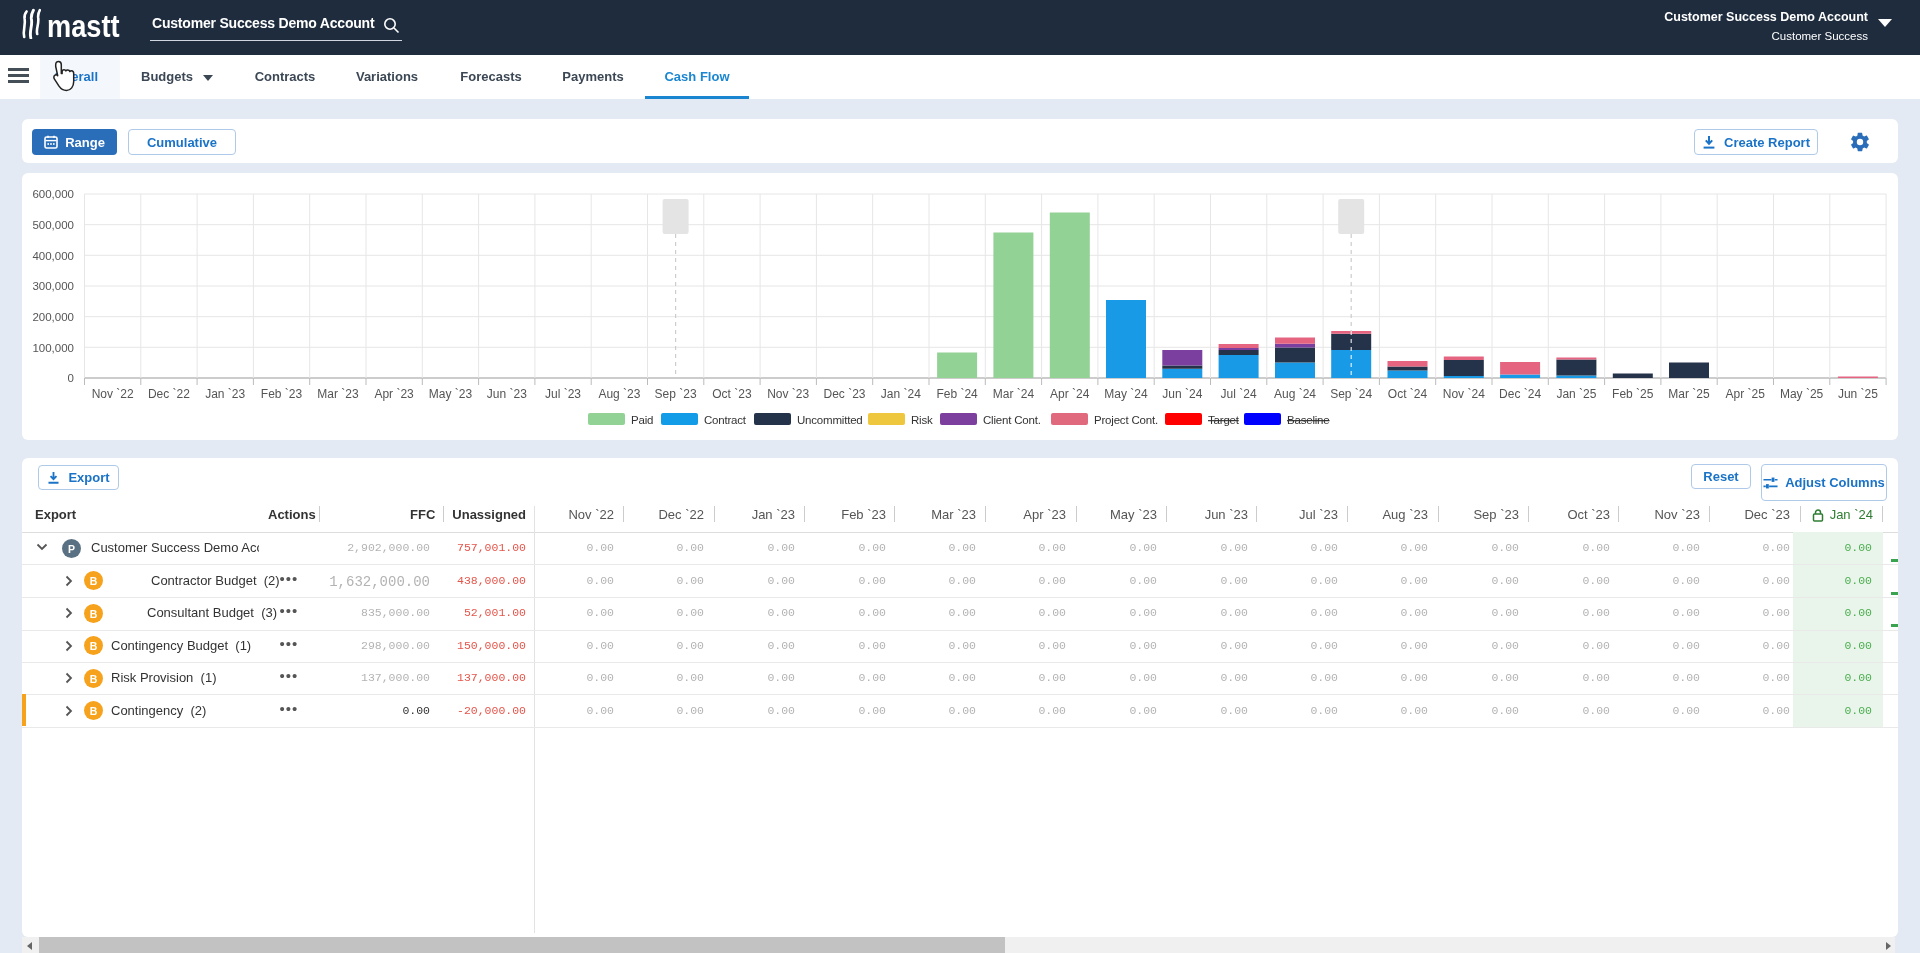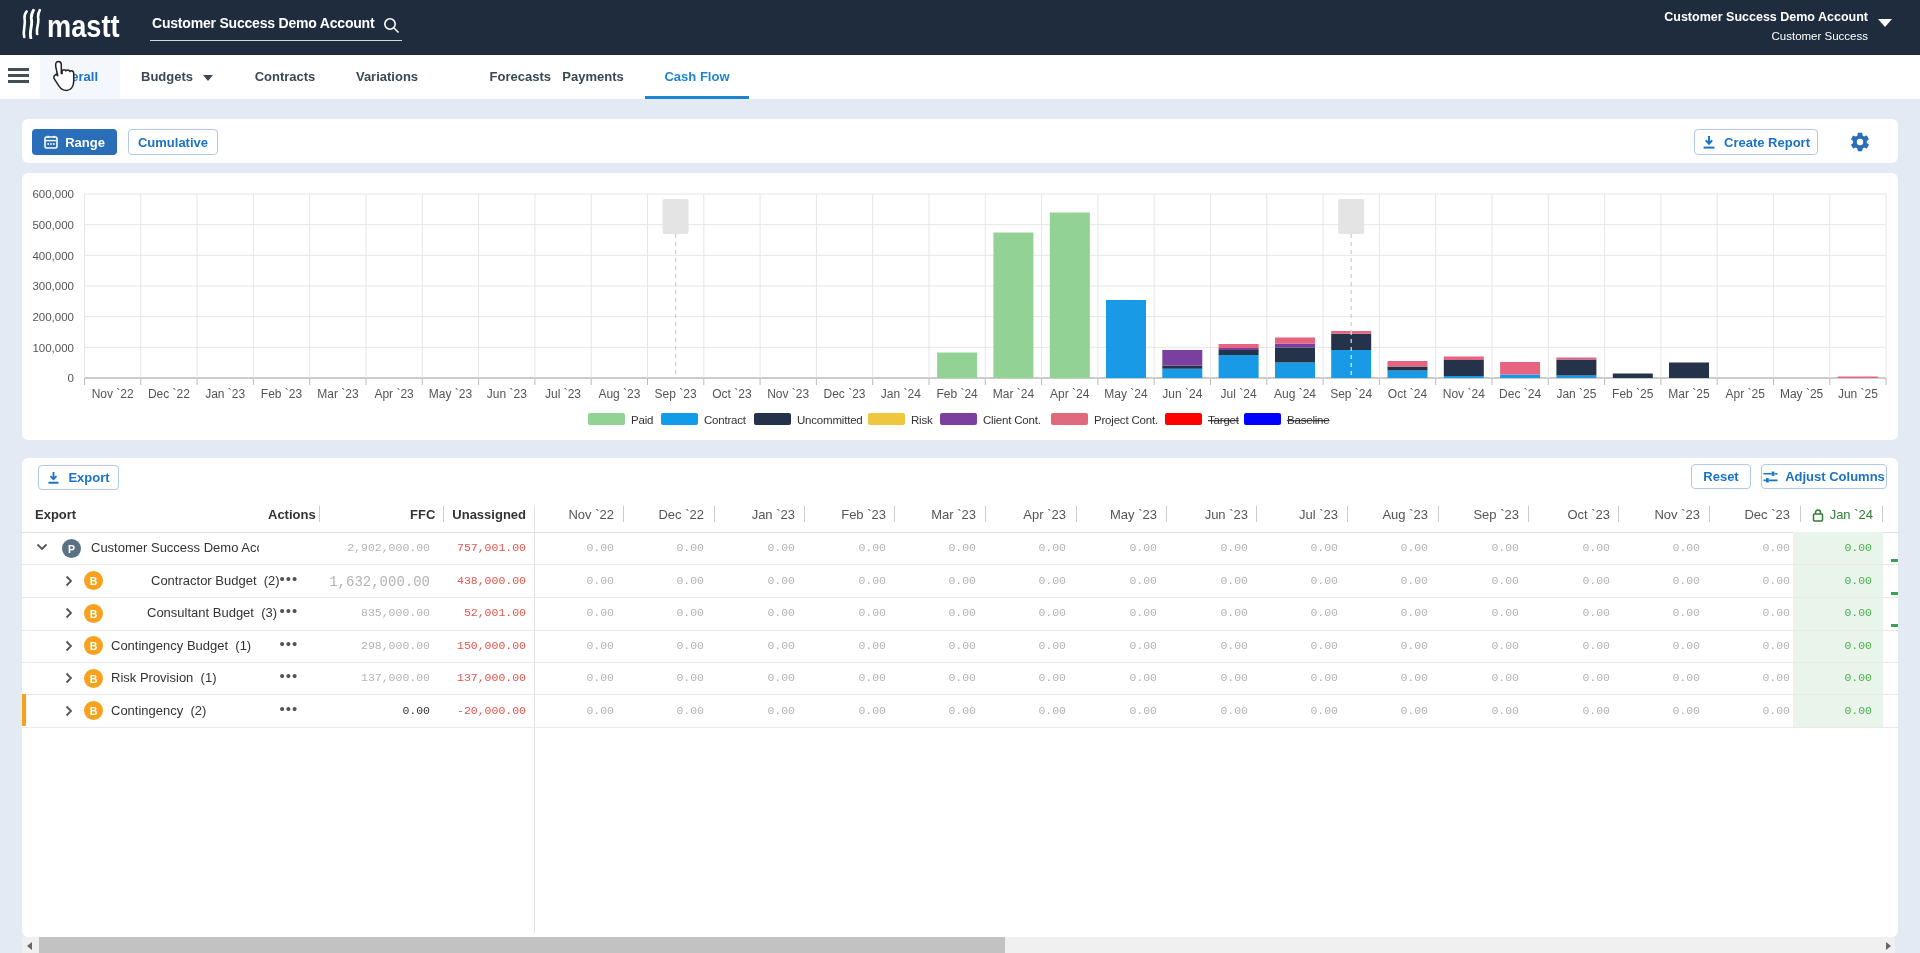--- a/index.html
+++ b/index.html
@@ -37,42 +37,42 @@
 <div class="abs" style="left:8px;top:68px;width:21px;height:15px;">
  <div style="height:3px;background:#454f58;margin-bottom:3px;"></div>
  <div style="height:3px;background:#454f58;margin-bottom:3px;"></div>
  <div style="height:3px;background:#454f58;"></div>
 </div>
 <div class="abs" style="left:40px;top:55px;width:80px;height:44px;background:#f4f8fd;"></div>
 <div class="abs" style="left:16px;top:69px;width:120px;text-align:center;font-size:13px;font-weight:700;color:#1a73c7;">Overall</div>
 <div class="abs" style="left:107px;top:69px;width:120px;text-align:center;font-size:13px;font-weight:700;color:#3b4754;">Budgets</div>
 <div class="abs" style="left:225px;top:69px;width:120px;text-align:center;font-size:13px;font-weight:700;color:#3b4754;">Contracts</div>
 <div class="abs" style="left:327px;top:69px;width:120px;text-align:center;font-size:13px;font-weight:700;color:#3b4754;">Variations</div>
-<div class="abs" style="left:431px;top:69px;width:120px;text-align:right;font-size:13px;font-weight:700;color:#3b4754;">Forecasts</div>
+<div class="abs" style="left:431px;top:69px;width:120px;text-align:center;font-size:13px;font-weight:700;color:#3b4754;">Forecasts</div>
 <div class="abs" style="left:533px;top:69px;width:120px;text-align:center;font-size:13px;font-weight:700;color:#3b4754;">Payments</div>
 <div class="abs" style="left:637px;top:69px;width:120px;text-align:center;font-size:13px;font-weight:700;color:#1a86d1;">Cash Flow</div>
 <div class="abs" style="left:203px;top:75px;width:0;height:0;border-left:5px solid transparent;border-right:5px solid transparent;border-top:6px solid #3b4754;"></div>
 <div class="abs" style="left:645px;top:96px;width:104px;height:3px;background:#1a86d1;"></div>
 <svg class="abs" style="left:50px;top:60px;" width="28" height="34" viewBox="0 0 28 34">
 <path d="M8.5 1.5 C10.2 1.5 11.3 2.7 11.3 4.8 L11.3 13.5 L12.1 13.6 L12.1 11.7 C12.1 10.5 13 9.7 14.1 9.7 C14.9 9.7 15.6 10.2 15.9 10.9 C16.2 10.3 16.9 9.9 17.7 9.9 C18.8 9.9 19.6 10.6 19.8 11.5 C20.15 11.1 20.75 10.8 21.4 10.8 C22.7 10.8 23.7 11.8 23.7 13.6 L23.7 21.5 C23.7 26.5 20.8 30.5 16.5 30.5 C12.5 30.5 10.9 29 9 26.2 L4.3 18.8 C3.4 17.4 3.9 15.8 5.1 15.1 C6 14.6 6.9 14.8 7.7 15.6 L5.7 6.5 L5.7 4.8 C5.7 2.7 6.8 1.5 8.5 1.5 Z" fill="#fff" stroke="#222" stroke-width="1.5" stroke-linejoin="round"></path>
 </svg>
 
 <div class="card" style="top:119px;height:44px;"></div>
 <div class="abs btn" style="left:32px;top:129px;width:85px;height:26px;background:#2a6db8;color:#fff;">
  <svg width="14" height="14" viewBox="0 0 14 14" style="margin-right:7px;">
       <rect x="1" y="2" width="12" height="11" rx="1.6" fill="none" stroke="#fff" stroke-width="1.6"></rect>
       <line x1="1.5" y1="5.6" x2="12.5" y2="5.6" stroke="#fff" stroke-width="1.4"></line>
       <line x1="4" y1="0.8" x2="4" y2="3" stroke="#fff" stroke-width="1.5"></line>
       <line x1="10" y1="0.8" x2="10" y2="3" stroke="#fff" stroke-width="1.5"></line>
       <circle cx="4.2" cy="9" r="0.9" fill="#fff"></circle>
       <circle cx="7" cy="9" r="0.9" fill="#fff"></circle>
       <circle cx="9.8" cy="9" r="0.9" fill="#fff"></circle>
     </svg>
  Range</div>
-<div class="abs btn obtn" style="left:128px;top:129px;width:90px;height:26px;">Cumulative</div>
+<div class="abs btn obtn" style="left:128px;top:129px;width:108px;height:26px;">Cumulative</div>
 <div class="abs btn obtn" style="left:1694px;top:129px;width:124px;height:26px;">
  <svg width="14" height="15" viewBox="0 0 14 15" style="margin-right:8px;">
       <path d="M7 1 L7 8.2 M3.8 5.4 L7 8.8 L10.2 5.4" fill="none" stroke="#1a73c7" stroke-width="2"></path>
       <line x1="1.6" y1="12.6" x2="12.4" y2="12.6" stroke="#1a73c7" stroke-width="2"></line>
     </svg>
  Create Report</div>
 <svg class="abs" style="left:1849px;top:131px;" width="22" height="22" viewBox="0 0 24 24">
     <path fill="#2a6db8" d="M19.4 13c.04-.32.06-.66.06-1s-.02-.68-.07-1l2.1-1.65c.2-.15.25-.42.12-.64l-2-3.46c-.12-.22-.4-.3-.6-.22l-2.5 1a7.3 7.3 0 0 0-1.7-1l-.4-2.65A.49.49 0 0 0 14 2h-4c-.25 0-.46.18-.5.42l-.4 2.65c-.6.25-1.17.6-1.7 1l-2.5-1a.5.5 0 0 0-.6.22l-2 3.46c-.13.22-.08.49.12.64L4.5 11c-.05.32-.08.66-.08 1s.03.68.08 1l-2.1 1.65c-.2.15-.25.42-.12.64l2 3.46c.12.22.4.3.6.22l2.5-1c.53.4 1.1.75 1.7 1l.4 2.65c.04.24.25.42.5.42h4c.25 0 .46-.18.5-.42l.4-2.65c.6-.25 1.17-.6 1.7-1l2.5 1c.22.08.48 0 .6-.22l2-3.46a.5.5 0 0 0-.12-.64L19.4 13zM12 15.5a3.5 3.5 0 1 1 0-7 3.5 3.5 0 0 1 0 7z"></path>
   </svg>
 <div class="card" style="top:173px;height:267px;">
@@ -246,21 +246,21 @@
   </div>
 <div class="card" style="top:458px;height:479px;overflow:hidden;">
 
 <div class="abs btn obtn" style="left:16px;top:7px;width:81px;height:25px;">
  <svg width="13" height="14" viewBox="0 0 14 15" style="margin-right:8px;">
         <path d="M7 1 L7 8.2 M3.8 5.4 L7 8.8 L10.2 5.4" fill="none" stroke="#1a73c7" stroke-width="2"></path>
         <line x1="1.6" y1="12.6" x2="12.4" y2="12.6" stroke="#1a73c7" stroke-width="2"></line>
       </svg>
  Export</div>
 <div class="abs btn obtn" style="left:1669px;top:6px;width:60px;height:25px;">Reset</div>
-<div class="abs btn obtn" style="left:1739px;top:6px;width:126px;height:25px;">
+<div class="abs btn obtn" style="left:1739px;top:6px;width:126px;height:37px;">
  <svg width="15" height="14" viewBox="0 0 16 14" style="margin-right:7px;">
         <g stroke="#1a73c7" stroke-width="1.8" fill="none">
           <line x1="0.5" y1="3.5" x2="9" y2="3.5"></line>
           <line x1="12.5" y1="3.5" x2="15.5" y2="3.5"></line>
           <rect x="9.2" y="1.2" width="3" height="4.6" fill="#1a73c7" stroke="none"></rect>
           <line x1="0.5" y1="10.5" x2="3" y2="10.5"></line>
           <line x1="6.5" y1="10.5" x2="15.5" y2="10.5"></line>
           <rect x="3.2" y="8.2" width="3" height="4.6" fill="#1a73c7" stroke="none"></rect>
         </g>
       </svg>

